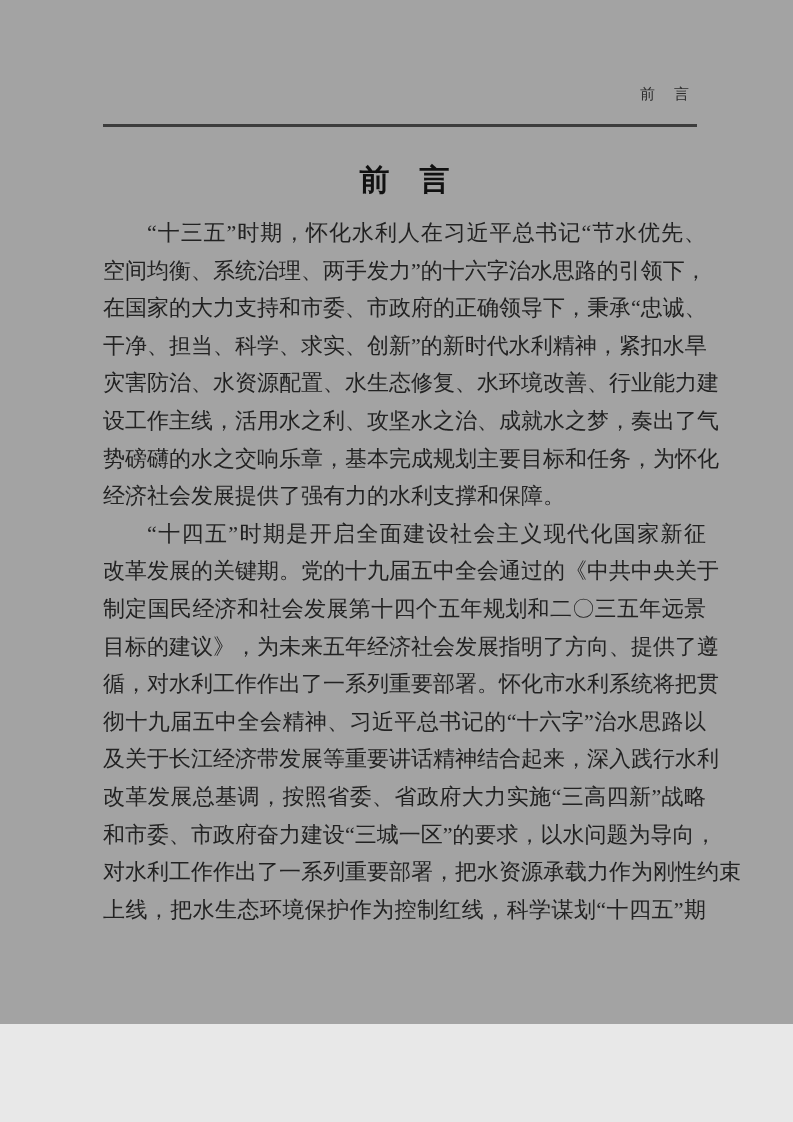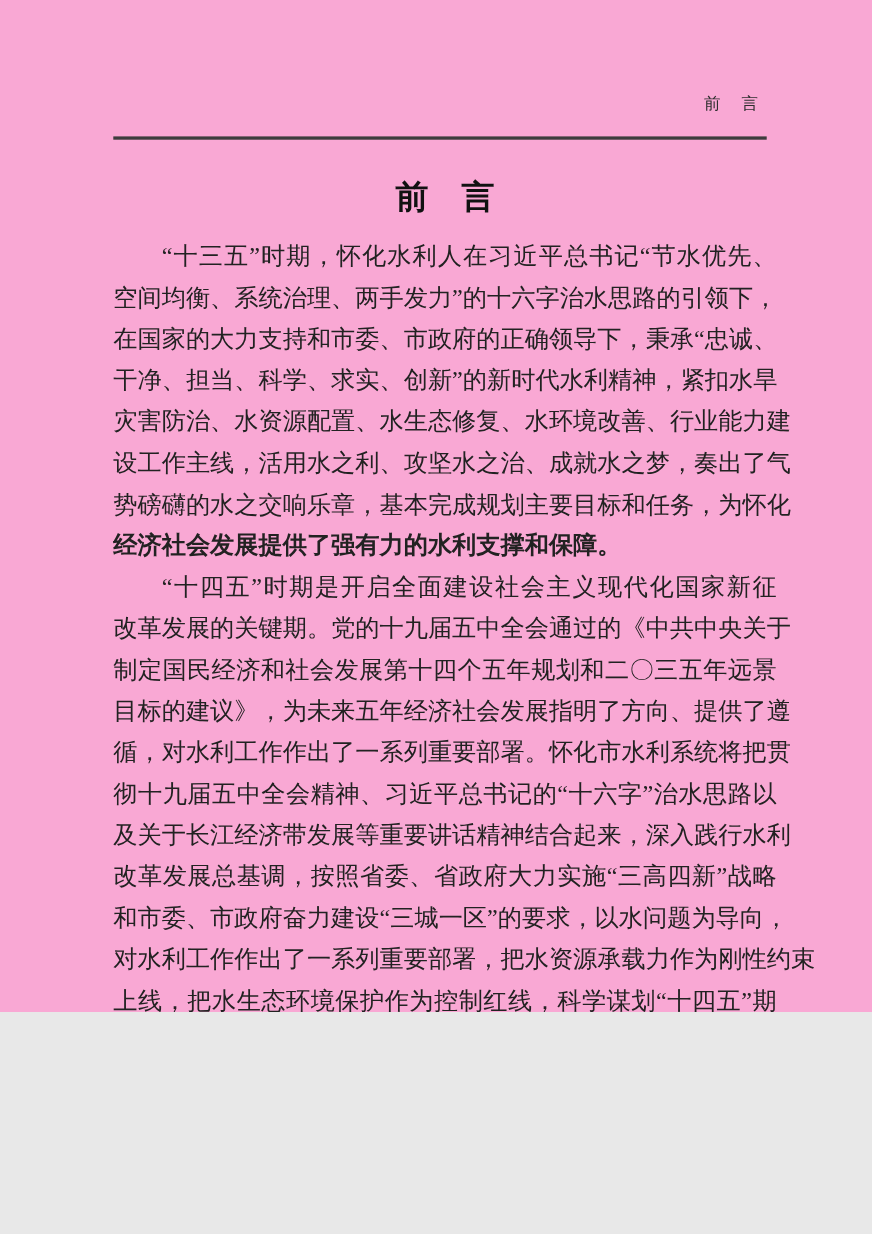--- a/index.html
+++ b/index.html
@@ -1,21 +1,21 @@
 <!DOCTYPE html>
 <html lang="zh"><head>
 <meta charset="utf-8">
 <style>
   html, body { margin: 0; padding: 0; background: #e8e8e8; }
   .page {
     position: relative;
     width: 793px;
-    height: 920px;
+    height: 1024px;
     margin: 0 auto;
-    background: #f9a8d4;
+    background: #a3a3a3;
     font-family: "Liberation Serif", "DejaVu Serif", serif;
     color: #1c1c1c;
     overflow: hidden;
   }
   .running-header {
     position: absolute;
     left: 103px;
     top: 85px;
     width: 594px;
     text-align: right;
@@ -56,21 +56,21 @@
     line-height: 37.6px;
     color: #222222;
   }
   .body-text p.line {
     margin: 0;
     white-space: nowrap;
     text-align: justify;
     text-align-last: justify;
   }
   .body-text p.line.indent { text-indent: 2em; }
-  .body-text p.line.para-end { text-align-last: left; font-weight: bold; }
+  .body-text p.line.para-end { text-align-last: left; }
   .footer {
     position: absolute;
     left: 103px;
     top: 1023px;
     width: 603px;
     text-align: center;
     font-size: 16px;
     color: #1a1a1a;
   }
 </style>

